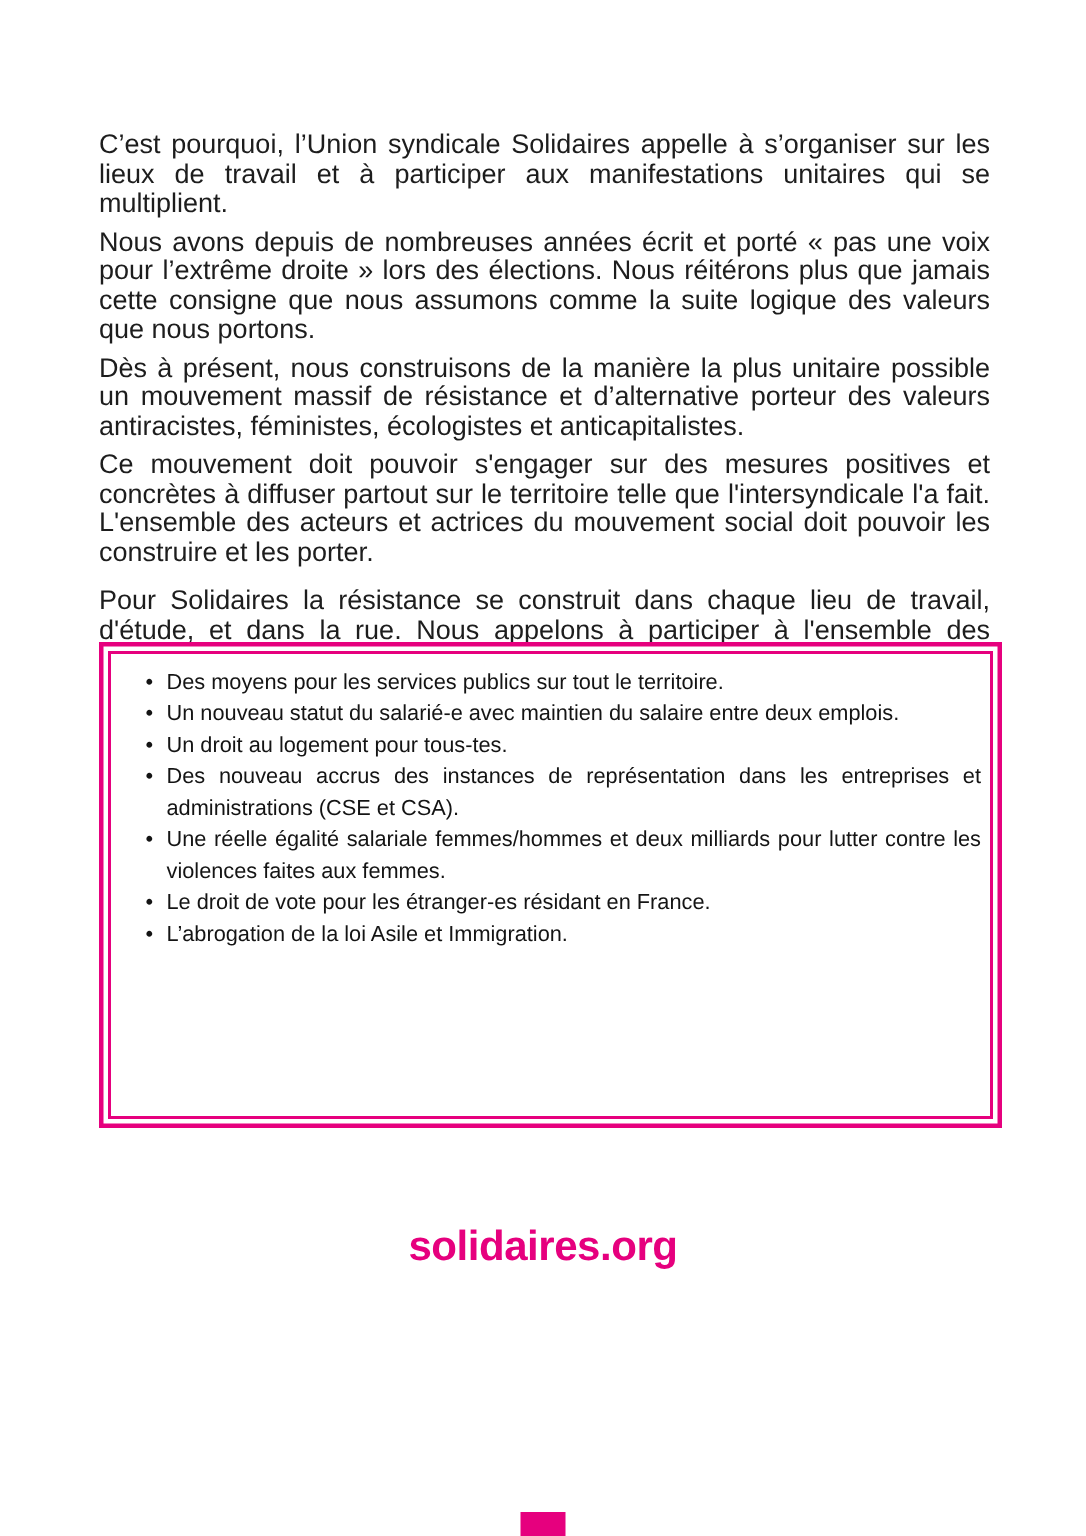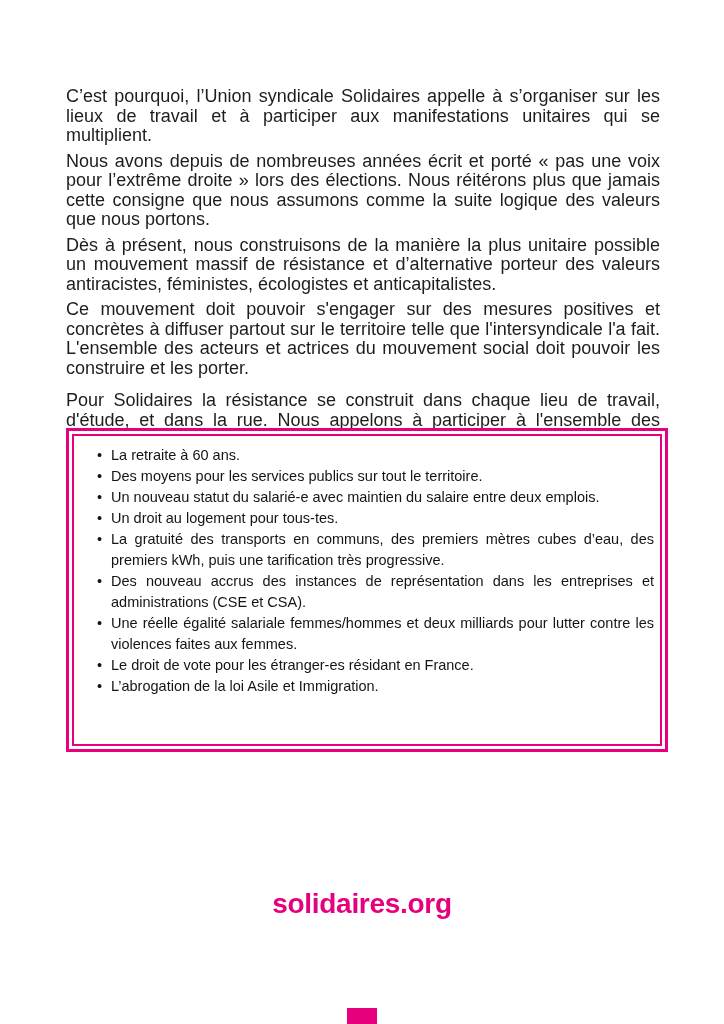--- a/index.html
+++ b/index.html
@@ -72,21 +72,21 @@
     position: absolute;
     left: 1px;
     top: 0;
     font-size: 14.5px;
     line-height: 21px;
     color: #141414;
   }
   .site-footer {
     position: absolute;
     left: 0;
-    top: 888px;
+    top: 815px;
     width: 100%;
     text-align: center;
   }
   .site-footer a {
     font-size: 28px;
     font-weight: bold;
     letter-spacing: -0.3px;
     color: #e6007e;
     text-decoration: none;
   }
@@ -108,25 +108,23 @@
     <p>C’est pourquoi, l’Union syndicale Solidaires appelle à s’organiser sur les lieux de travail et à participer aux manifestations unitaires qui se multiplient.</p>
     <p>Nous avons depuis de nombreuses années écrit et porté « pas une voix pour l’extrême droite » lors des élections. Nous réitérons plus que jamais cette consigne que nous assumons comme la suite logique des valeurs que nous portons.</p>
     <p>Dès à présent, nous construisons de la manière la plus unitaire possible un mouvement massif de résistance et d’alternative porteur des valeurs antiracistes, féministes, écologistes et anticapitalistes.</p>
     <p>Ce mouvement doit pouvoir s'engager sur des mesures positives et concrètes à diffuser partout sur le territoire telle que l'intersyndicale l'a fait. L'ensemble des acteurs et actrices du mouvement social doit pouvoir les construire et les porter.</p>
     <p class="emphasis">Pour Solidaires la résistance se construit dans chaque lieu de travail, d'étude, et dans la rue. Nous appelons à participer à l'ensemble des mobilisations qui s'organisent sur le territoire, et jusqu'à la grève où cela est possible, autour de 10 mesures urgentes :</p>
   </div>
 
   <div class="measures-box">
     <div class="measures-box-inner">
       <ul class="measures-list">
-          <li>La retraite à 60 ans.</li>
           <li>Des moyens pour les services publics sur tout le territoire.</li>
           <li>Un nouveau statut du salarié-e avec maintien du salaire entre deux emplois.</li>
           <li>Un droit au logement pour tous-tes.</li>
-          <li>La gratuité des transports en communs, des premiers mètres cubes d’eau, des premiers kWh, puis une tarification très progressive.</li>
           <li>Des nouveau accrus des instances de représentation dans les entreprises et administrations (CSE et CSA).</li>
           <li>Une réelle égalité salariale femmes/hommes et deux milliards pour lutter contre les violences faites aux femmes.</li>
           <li>Le droit de vote pour les étranger-es résidant en France.</li>
           <li>L’abrogation de la loi Asile et Immigration.</li>
         </ul>
     </div>
   </div>
 
   <div class="site-footer">
     <a href="#">solidaires.org</a>

